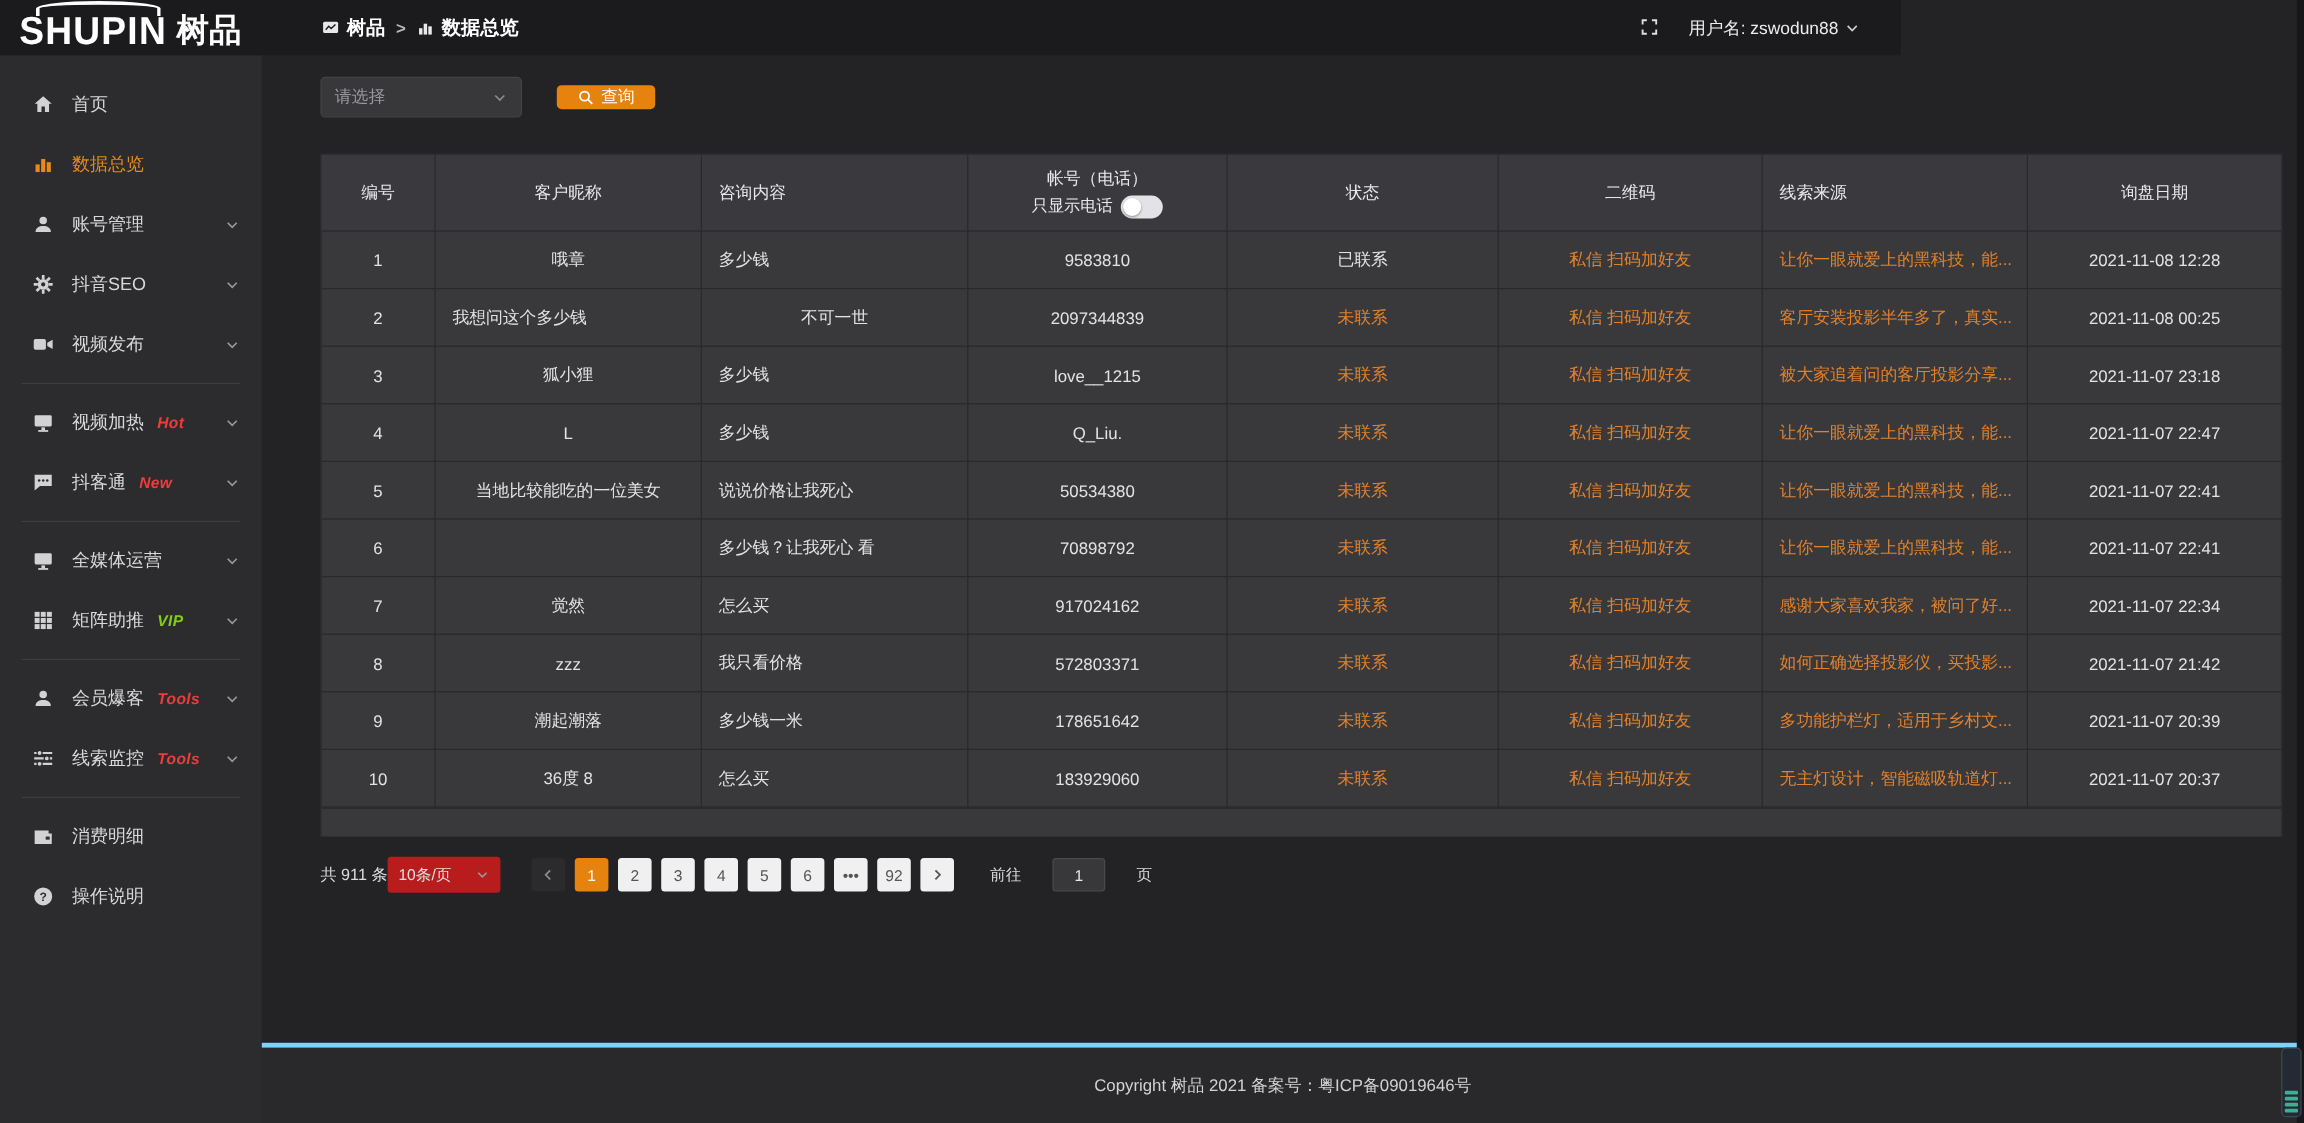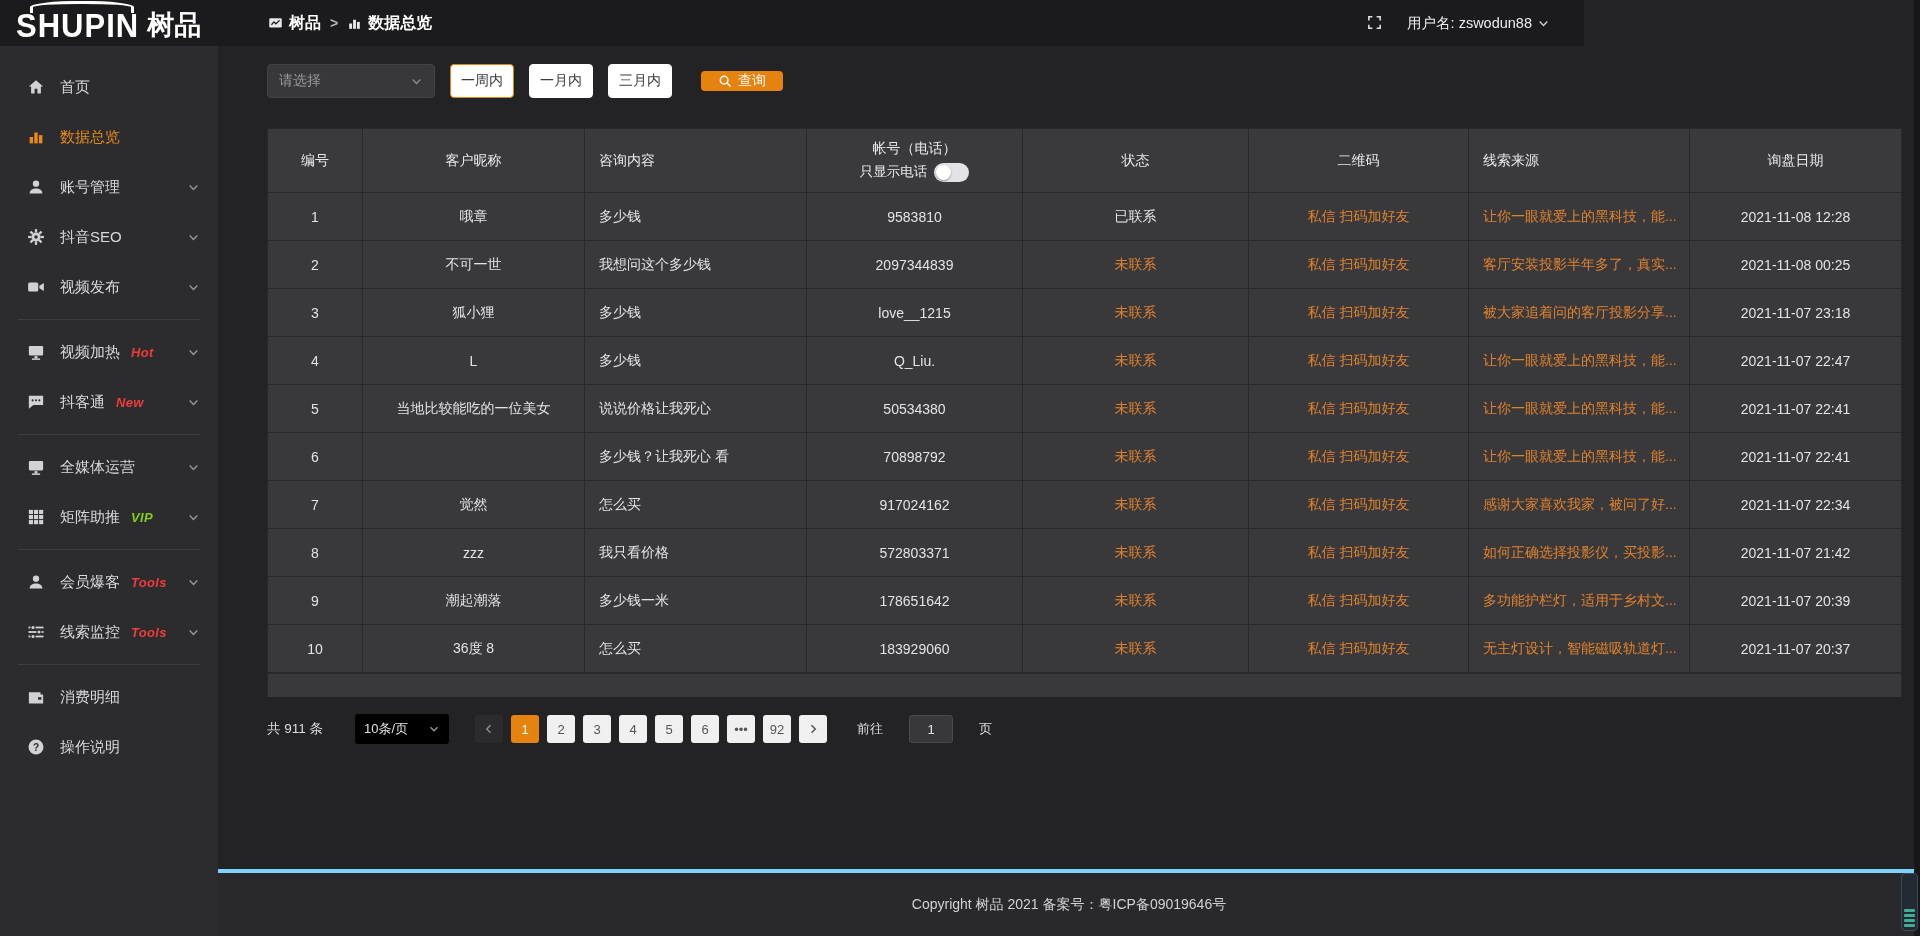--- a/index.html
+++ b/index.html
@@ -91,23 +91,23 @@
   .cell.left { justify-content:flex-start; text-align:left; padding:0 10px 0 14px; }
   .cell.orange, .orange { color:#e0812c; }
   .head-account { flex-direction:column; gap:5px; }
   .ha-line2 { display:flex; align-items:center; gap:7px; font-size:13.5px; color:#e9e9eb; }
   .toggle { width:35px; height:19px; background:#e2e2e7; border-radius:10px; position:relative; cursor:pointer; flex:0 0 35px; }
   .toggle .knob { position:absolute; left:2px; top:2px; width:15px; height:15px; border-radius:50%; background:#fff; box-shadow:0 1px 2px rgba(0,0,0,.35); }
   .table-pad { height:24px; background:#39393c; border-top:1px solid #29292c; }
 
   
   .pagination { display:flex; align-items:center; margin:17px 18px 0 49px; font-size:13px; color:#dcdcde; }
-  .pg-total { margin-right:32px; font-size:13.5px; }
+  .pg-total { margin-right:0; font-size:13.5px; }
   .pg-size {
-    width:94px; height:30px; background:#000000; border-radius:3px; display:flex; align-items:center;
+    width:94px; height:30px; background:#b91c1c; border-radius:3px; display:flex; align-items:center;
     justify-content:space-between; padding:0 9px; cursor:pointer; font-size:13px; color:#e0e0e2; margin-right:22px;
   }
   .pg-size .sel-caret { width:12px; height:12px; color:#9a9a9e; }
   .pg-btn {
     min-width:28px; height:28px; margin:0 4px; border-radius:3px; border:none;
     display:flex; align-items:center; justify-content:center; font-size:13px; cursor:pointer;
     background:#f0f0f1; color:#555; font-family:inherit;
   }
   .pg-btn.prev { background:#2b2b2d; color:#8a8a8e; }
   .pg-btn.active { background:#e6820e; color:#fff; }
@@ -395,25 +395,20 @@
 
   <div class="filters">
     <div class="select">
       <span>请选择</span>
       <span class="sel-caret">
           <svg viewBox="0 0 24 24" width="100%" height="100%" fill="none" stroke="currentColor" stroke-width="2.6">
             <path d="M5 8.5l7 7 7-7"></path>
           </svg>
         </span>
     </div>
-    <span id="period-buttons" style="display:flex;">
-        <button class="period-btn selected">一周内</button>
-        <button class="period-btn">一月内</button>
-        <button class="period-btn">三月内</button>
-      </span>
     <button class="query-btn">
       <span class="q-icon">
           <svg viewBox="0 0 24 24" width="100%" height="100%" fill="none" stroke="currentColor" stroke-width="2.6">
             <circle cx="10.5" cy="10.5" r="6.5"></circle>
             <line x1="15.5" y1="15.5" x2="21.5" y2="21.5"></line>
           </svg>
         </span>
       <span>查询</span>
     </button>
   </div>
@@ -443,22 +438,22 @@
           <div class="cell">哦章</div>
           <div class="cell left">多少钱</div>
           <div class="cell">9583810</div>
           <div class="cell">已联系</div>
           <div class="cell orange">私信 扫码加好友</div>
           <div class="cell left orange">让你一眼就爱上的黑科技，能...</div>
           <div class="cell">2021-11-08 12:28</div>
         </div>
         <div class="grid-row t-row">
           <div class="cell">2</div>
+          <div class="cell left">我想问这个多少钱</div>
           <div class="cell">不可一世</div>
-          <div class="cell left">我想问这个多少钱</div>
           <div class="cell">2097344839</div>
           <div class="cell orange">未联系</div>
           <div class="cell orange">私信 扫码加好友</div>
           <div class="cell left orange">客厅安装投影半年多了，真实...</div>
           <div class="cell">2021-11-08 00:25</div>
         </div>
         <div class="grid-row t-row">
           <div class="cell">3</div>
           <div class="cell">狐小狸</div>
           <div class="cell left">多少钱</div>

